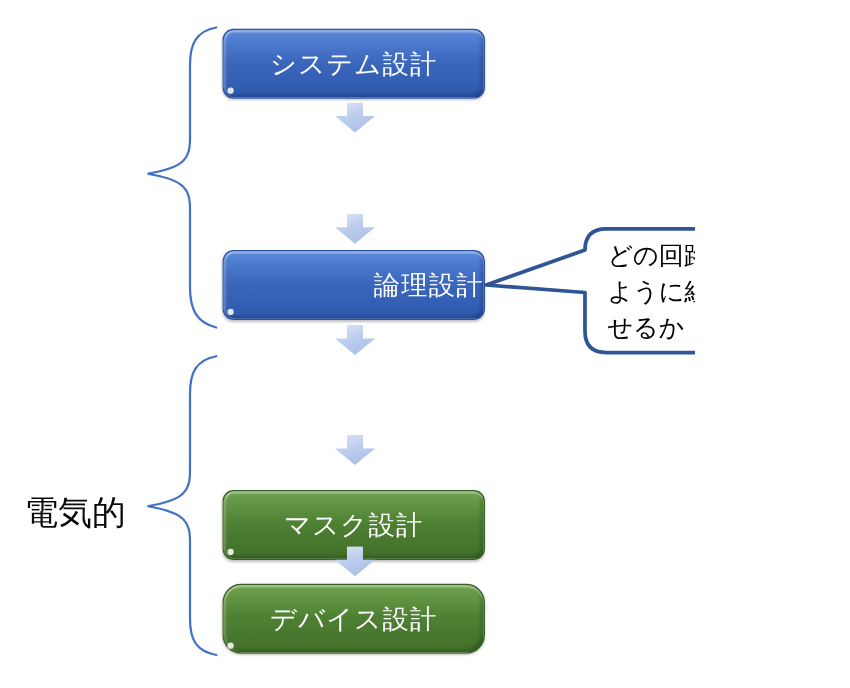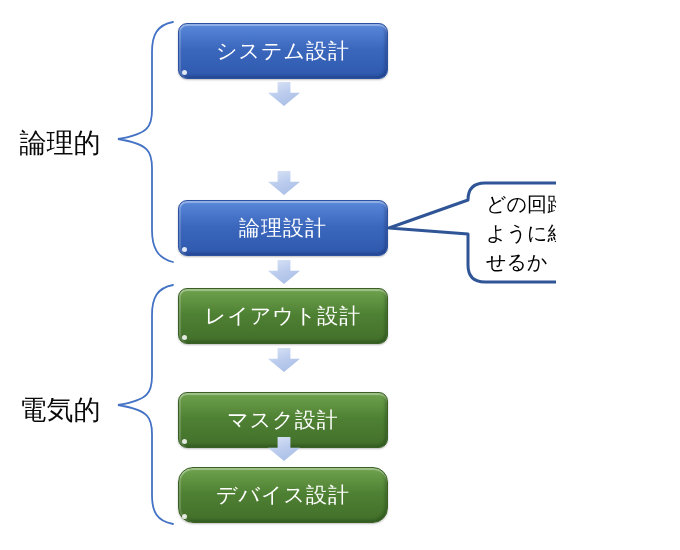--- a/index.html
+++ b/index.html
@@ -57,21 +57,21 @@
     background: linear-gradient(180deg, #6fa24d 0%, #4e8033 48%, #426f2a 100%);
     border: 1px solid #3a6124;
     box-shadow:
       inset 0 2px 1px rgba(255,255,255,0.35),
       inset 2px 0 1px rgba(255,255,255,0.18),
       inset -2px -2px 3px rgba(10,40,10,0.30),
       0 1px 2px rgba(0,0,0,0.25);
   }
   .box-1 { top: 23px; }
   .box-2 { top: 111px; }
-  .box-3 { top: 200px; }
+  .box-3 { top: 200px; justify-content: flex-end; }
   .box-4 { top: 288px; }
   .box-5 { top: 376px; margin-top: 16px; }
   .box-6 { top: 467px; border-radius: 15px; }
 
   .down-arrow {
     position: absolute;
     left: 268px;
     width: 32px;
     height: 24px;
     background: linear-gradient(160deg, #dde5f6 0%, #bccdee 45%, #a6bbe4 100%);
@@ -129,32 +129,28 @@
   </div>
   <div class="down-arrow arrow-1"></div>
 
   <div class="down-arrow arrow-2"></div>
 
   <div class="flow-box blue-box box-3">
     <span>論理設計</span>
   </div>
   <div class="down-arrow arrow-3"></div>
 
-  <div class="flow-box green-box box-4">
-    <span>レイアウト設計</span>
-  </div>
   <div class="down-arrow arrow-4"></div>
 
   <div class="flow-box green-box box-5">
     <span>マスク設計</span>
   </div>
   <div class="down-arrow arrow-5"></div>
 
   <div class="flow-box green-box box-6">
     <span>デバイス設計</span>
   </div>
 
-  <div class="group-label label-logical">論理的</div>
   <div class="group-label label-electrical">電気的</div>
 
   <div class="callout-text">どの回路をどのように組み合わせるか</div>
 
 </div>
 
 </body></html>

